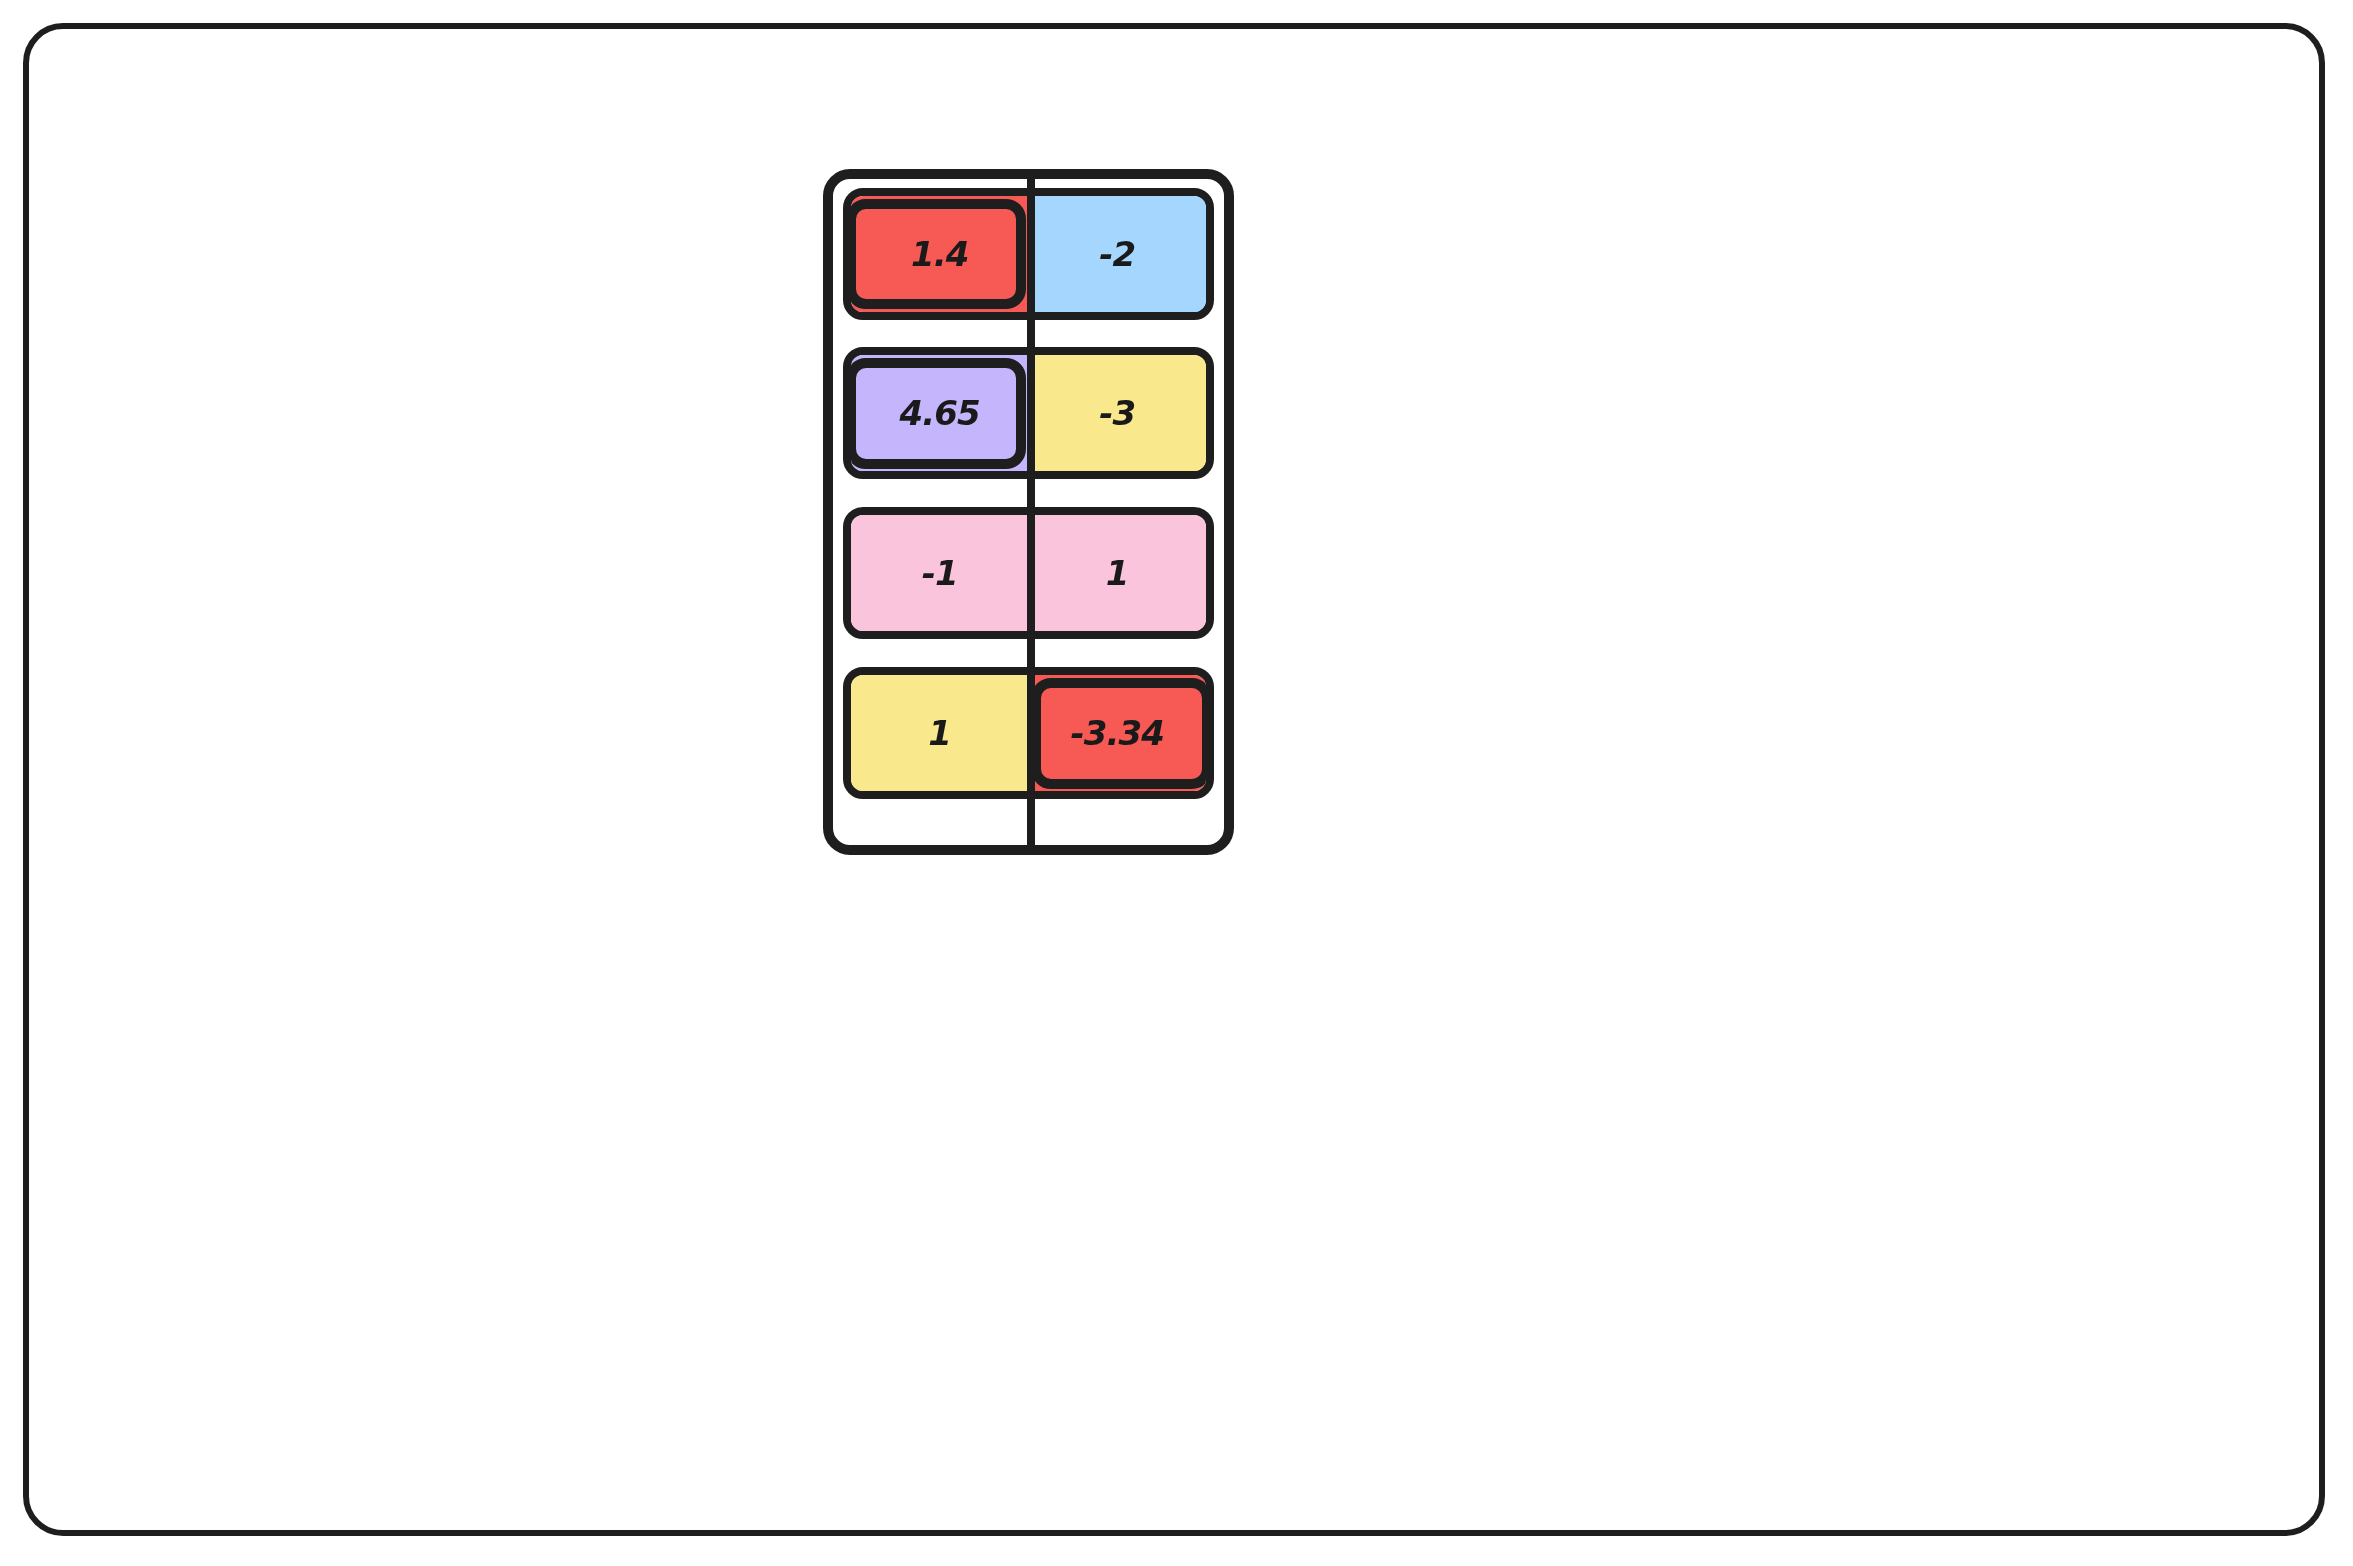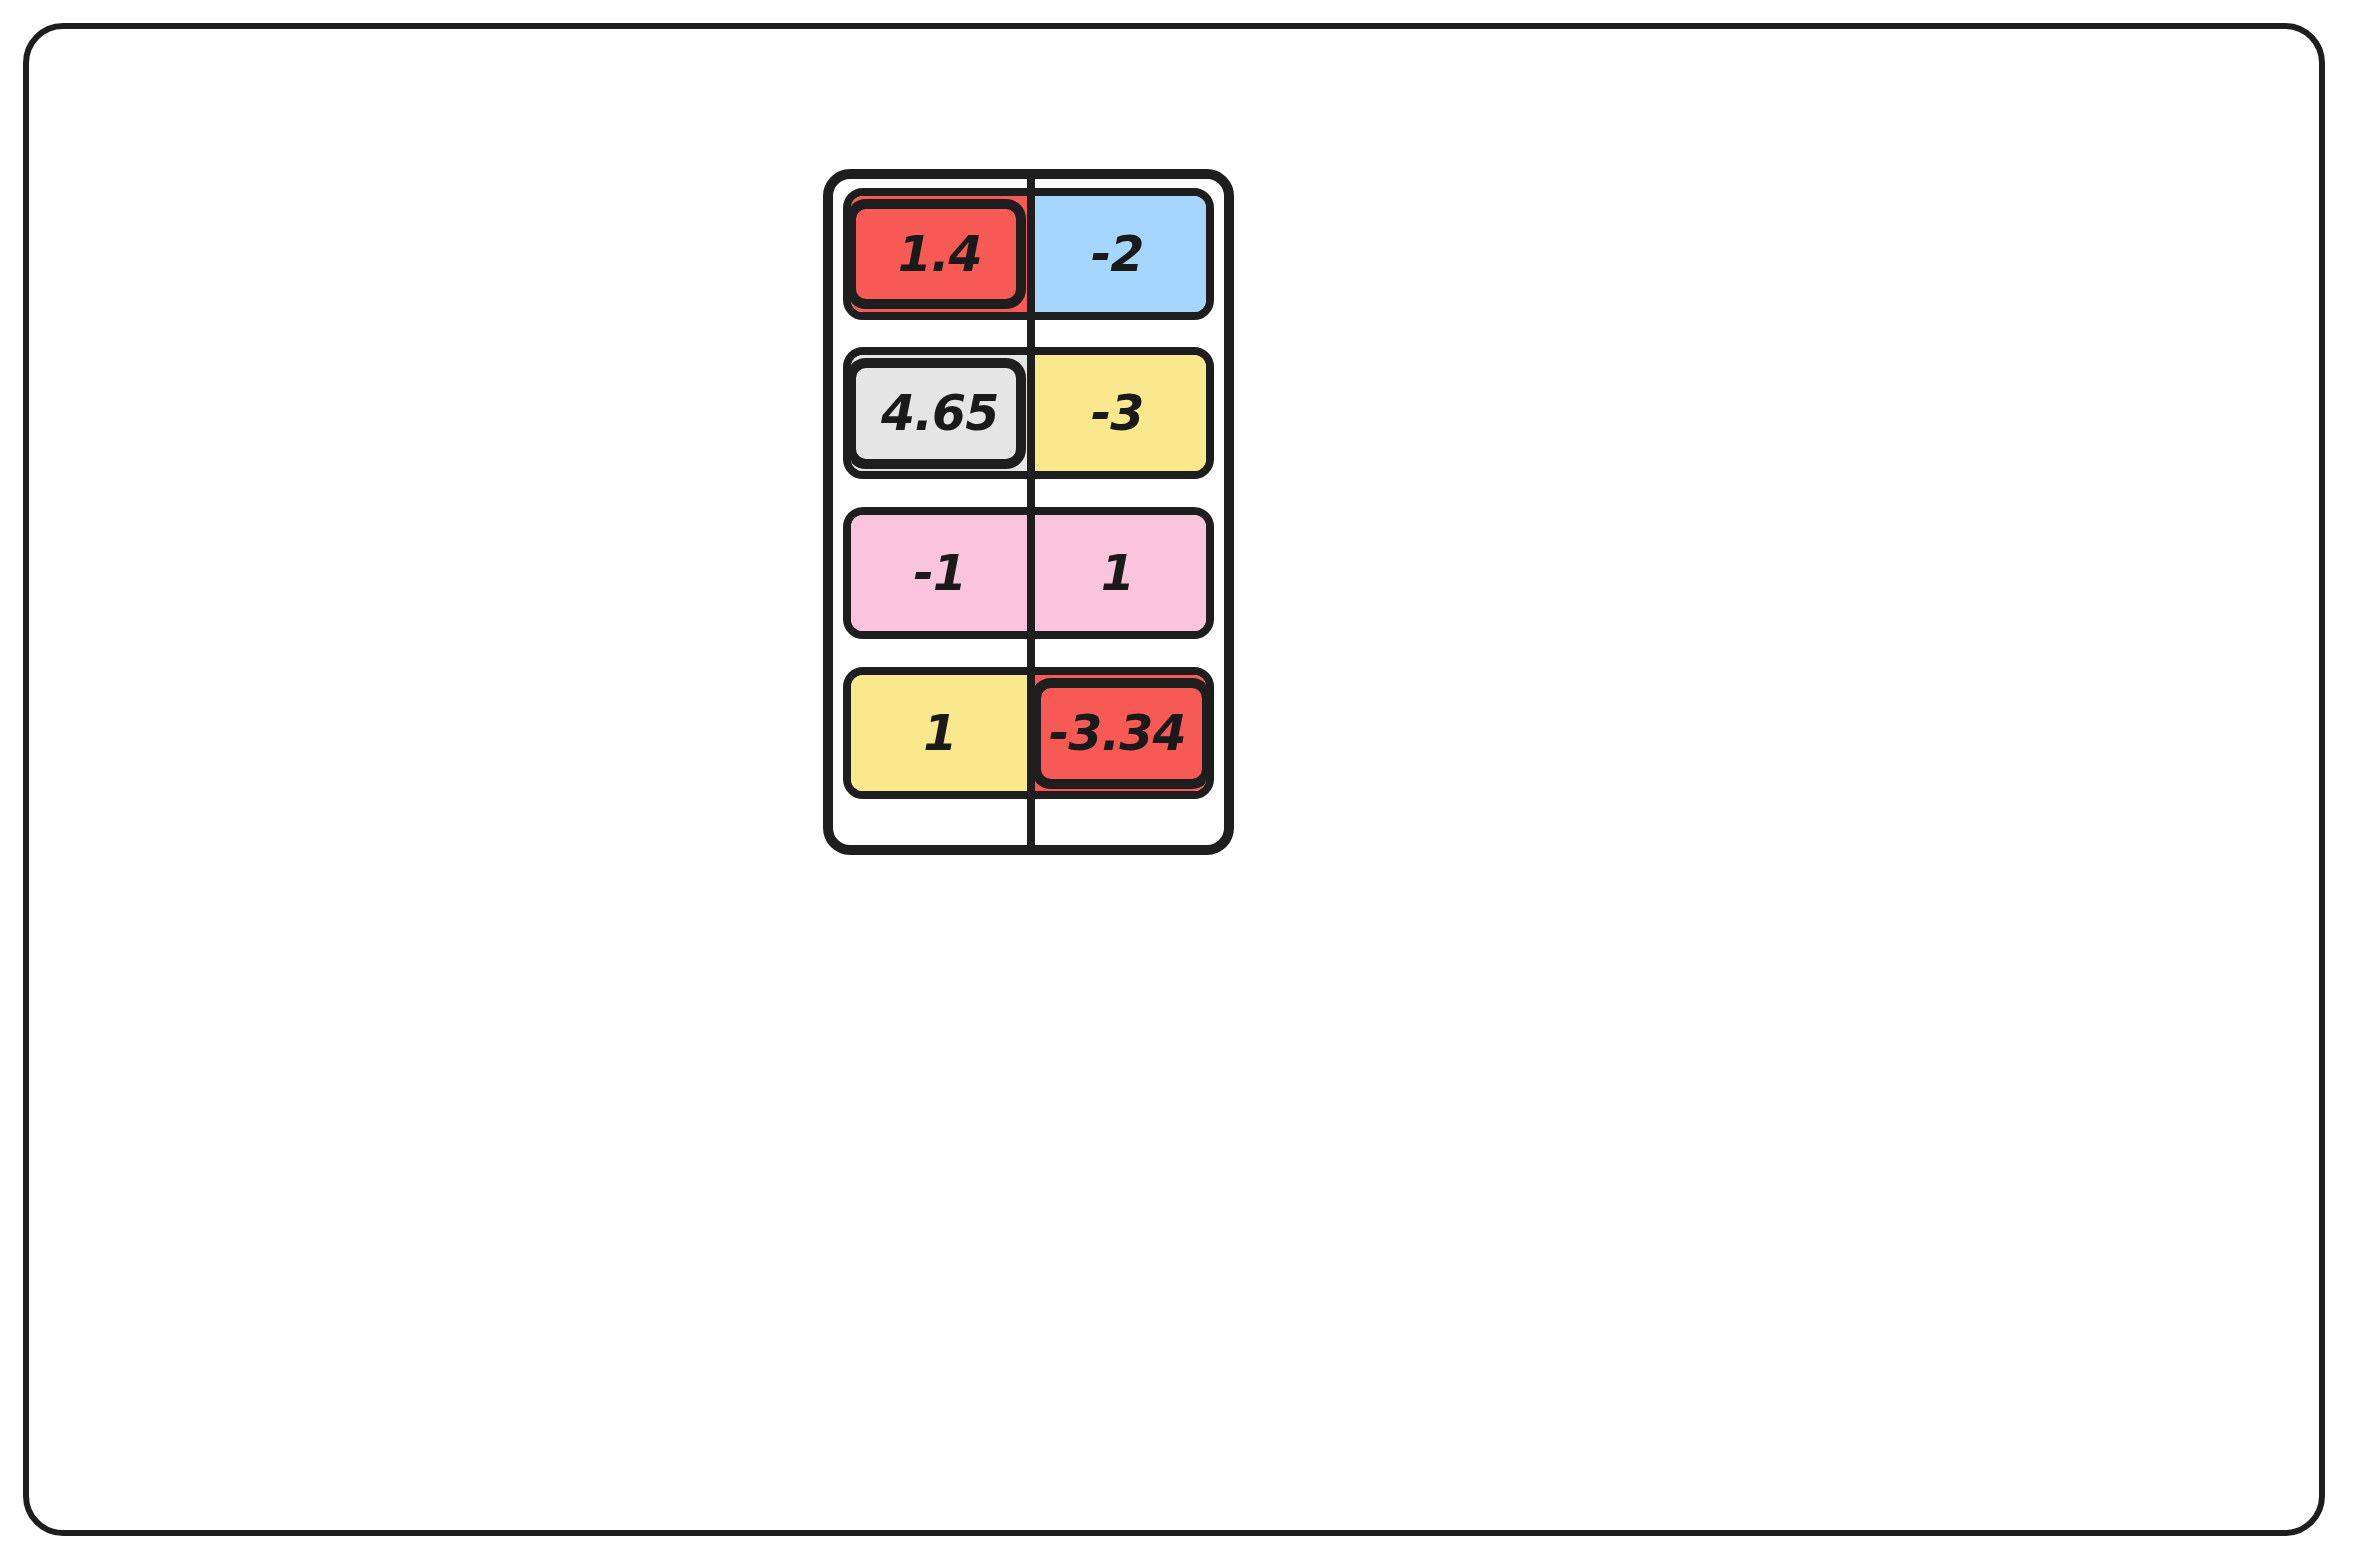--- a/index.html
+++ b/index.html
@@ -94,21 +94,21 @@
   .cell {
     position: relative;
     flex: 1 1 50%;
     display: flex;
     align-items: center;
     justify-content: center;
     height: 100%;
   }
   .cell-value {
     font-family: "DejaVu Sans", sans-serif;
-    font-size: 49px;
+    font-size: 34px;
     font-weight: 600;
     font-style: italic;
     color: #1a1a1a;
     letter-spacing: -0.9px;
     line-height: 1;
     white-space: nowrap;
     user-select: none;
     z-index: 3;
   }
 
@@ -158,21 +158,21 @@
         <div class="cell col0" style="background: rgb(247, 90, 85);">
           <span class="cell-value">1.4</span>
           <span class="cell-highlight"></span>
         </div>
         <div class="cell col1" style="background: rgb(165, 214, 253);">
           <span class="cell-value">-2</span>
         </div>
       </div>
 
       <div class="matrix-row r1">
-        <div class="cell col0" style="background: #e5e5e5;">
+        <div class="cell col0" style="background: #c4b5fd;">
           <span class="cell-value">4.65</span>
           <span class="cell-highlight"></span>
         </div>
         <div class="cell col1" style="background: rgb(250, 232, 140);">
           <span class="cell-value">-3</span>
         </div>
       </div>
 
       <div class="matrix-row r2">
         <div class="cell col0" style="background: rgb(251, 196, 221);">

